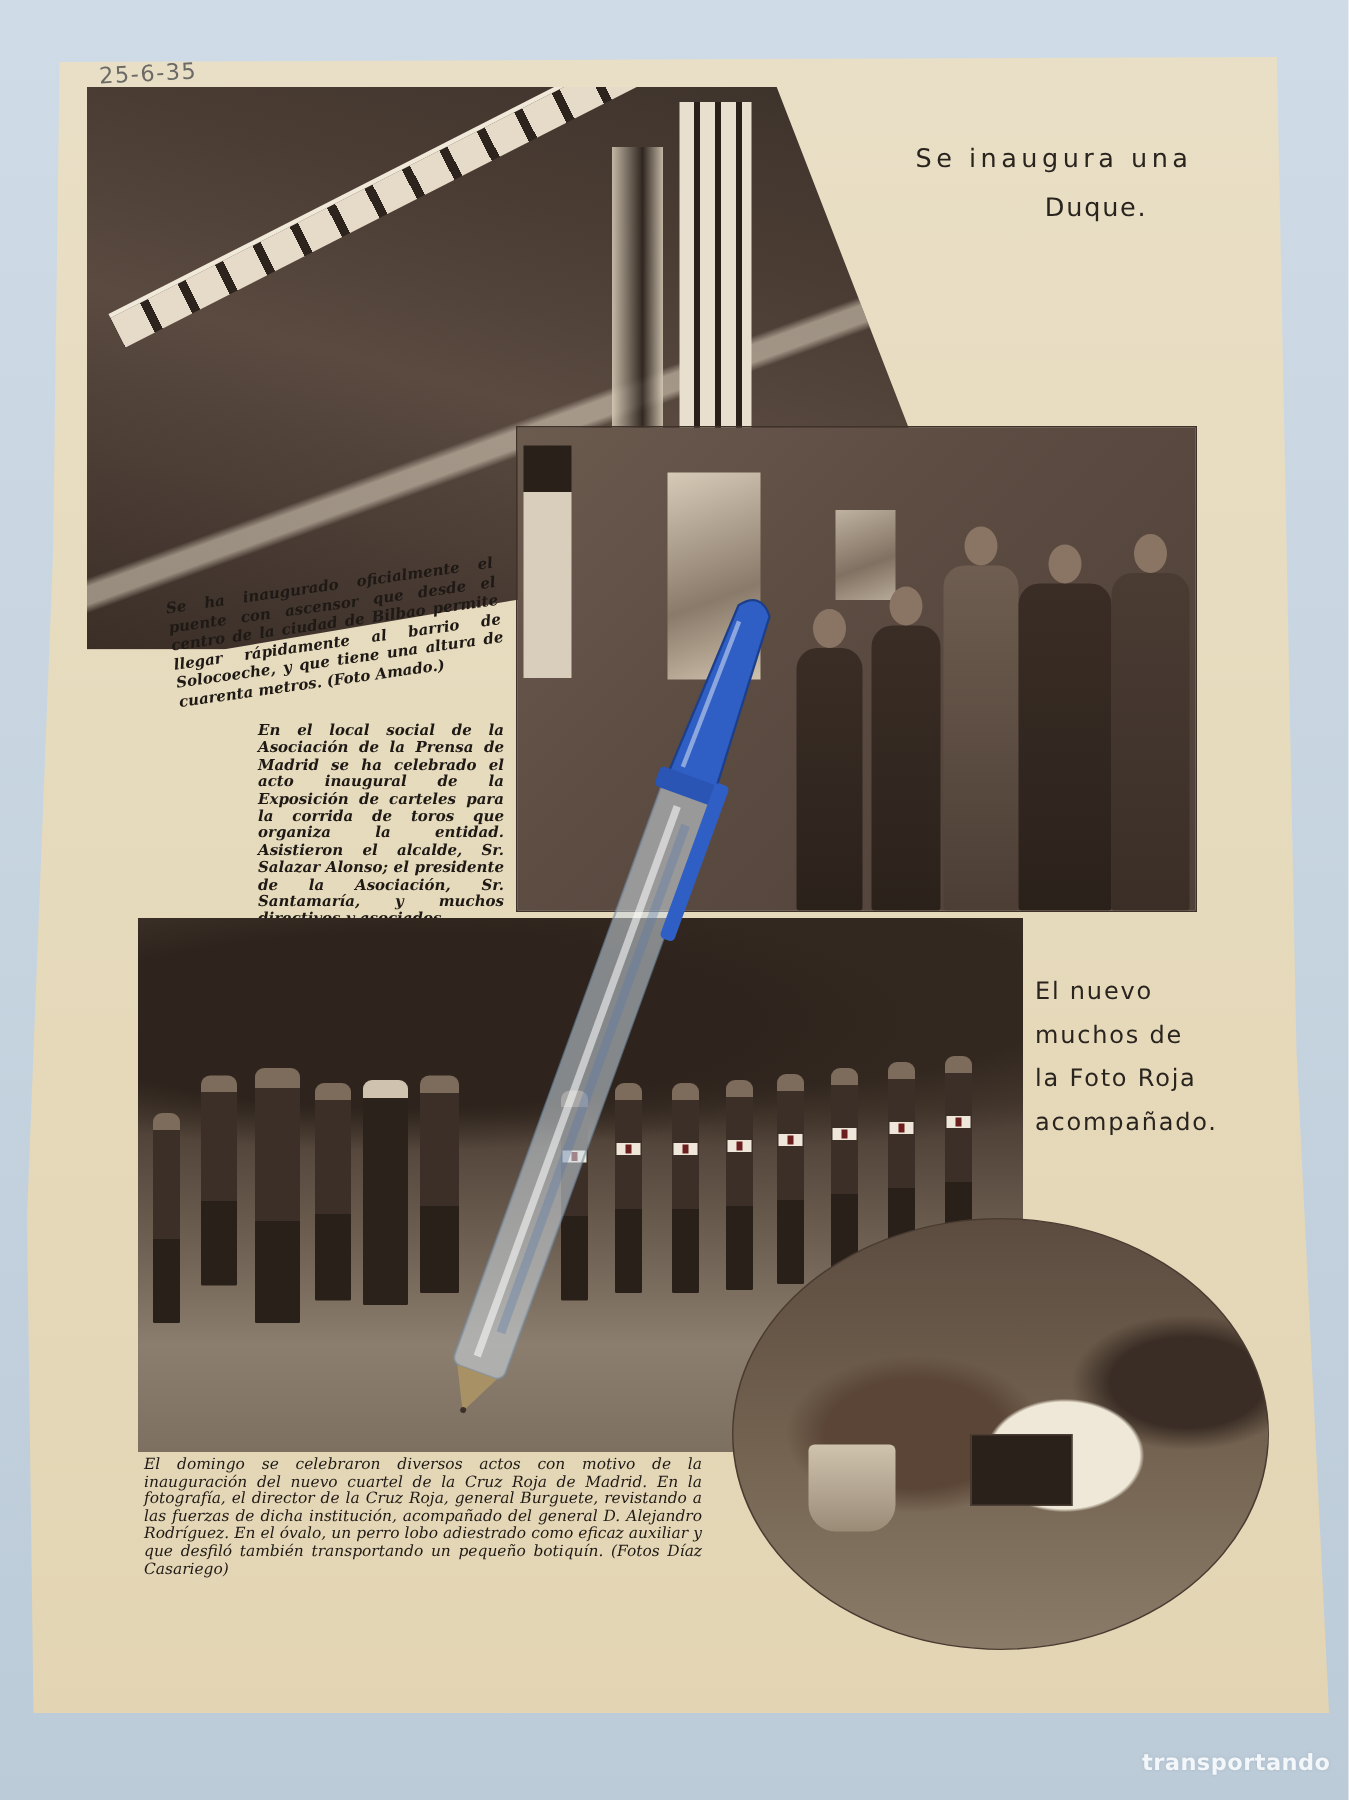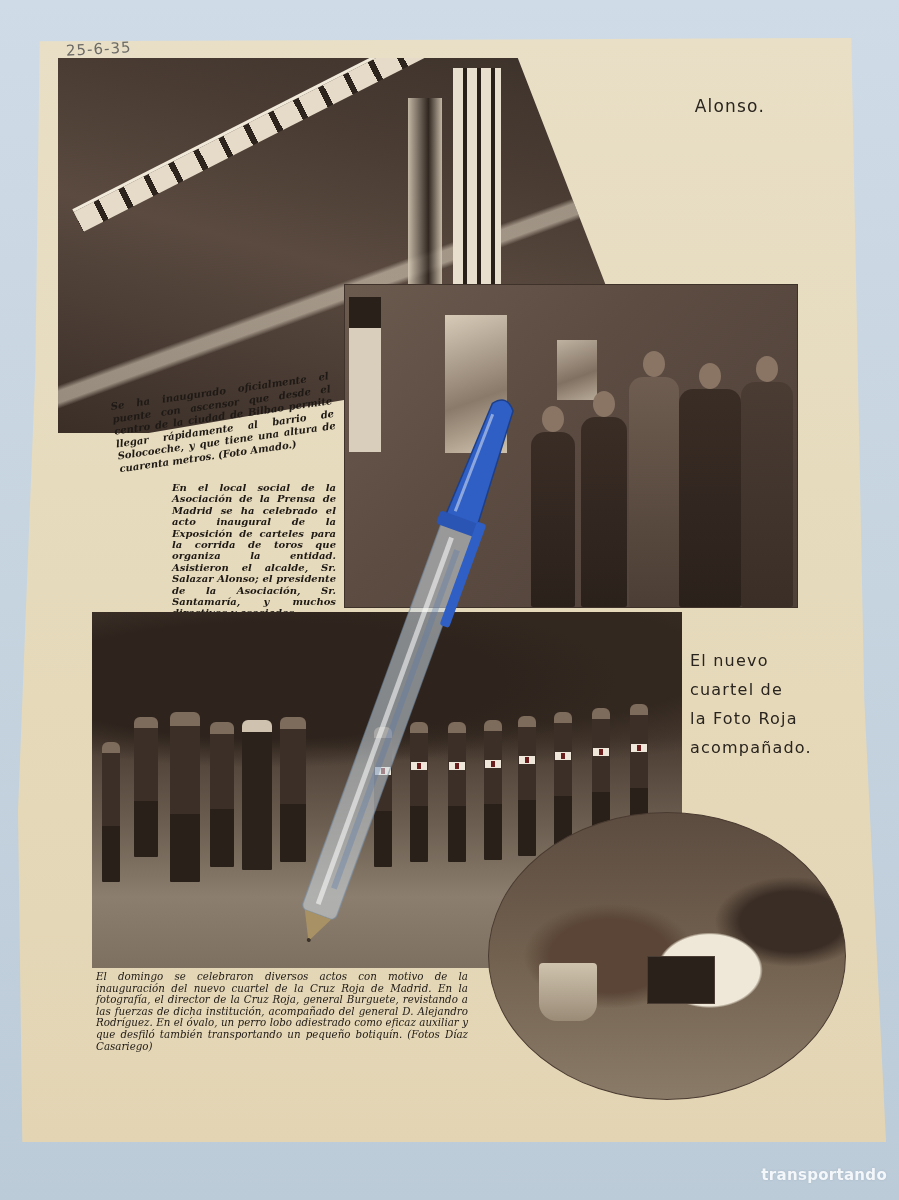--- a/index.html
+++ b/index.html
@@ -119,21 +119,22 @@
 
 <div class="handwritten">25-6-35</div>
 
 <div class="photo photo-bridge">
   <div class="bridge-tower2"></div>
   <div class="bridge-tower"></div>
   <div class="bridge-deck"></div>
 </div>
 
 <div class="headline headline-top">
-  <div style="margin-right:24px">Alonso.</div>
+  <div style="letter-spacing:3px;margin-right:-6px">Se inaugura una</div>
+  <div style="margin-right:24px">Duque.</div>
 </div>
 
 <div class="caption caption-bridge">Se ha inaugurado oficialmente el puente con ascensor que desde el centro de la ciudad de Bilbao permite llegar rápidamente al barrio de Solocoeche, y que tiene una altura de cuarenta metros. (Foto Amado.)</div>
 
 <div class="photo photo-expo">
   <div class="poster p1"></div>
   <div class="poster p2"></div>
   <div class="poster p3"></div>
   <div class="person" style="left:186px;width:44px;height:175px;">
       <div class="head"></div>
@@ -186,21 +187,21 @@
   <div class="soldier" style="left:500px;top:96px;">
       <div class="armband"></div>
     </div>
   <div class="soldier" style="left:538px;top:92px;">
       <div class="armband"></div>
     </div>
 </div>
 
 <div class="headline headline-mid">
   <div>El nuevo</div>
-  <div>cuartel de</div>
+  <div>muchos de</div>
   <div>la Foto Roja</div>
   <div>acompañado.</div>
 </div>
 
 <div class="photo photo-dog">
   <div class="dog-bucket"></div>
   <div class="dog-box"></div>
 </div>
 
 <div class="caption caption-redcross">El domingo se celebraron diversos actos con motivo de la inauguración del nuevo cuartel de la Cruz Roja de Madrid. En la fotografía, el director de la Cruz Roja, general Burguete, revistando a las fuerzas de dicha institución, acompañado del general D. Alejandro Rodríguez. En el óvalo, un perro lobo adiestrado como eficaz auxiliar y que desfiló también transportando un pequeño botiquín. (Fotos Díaz Casariego)</div>

